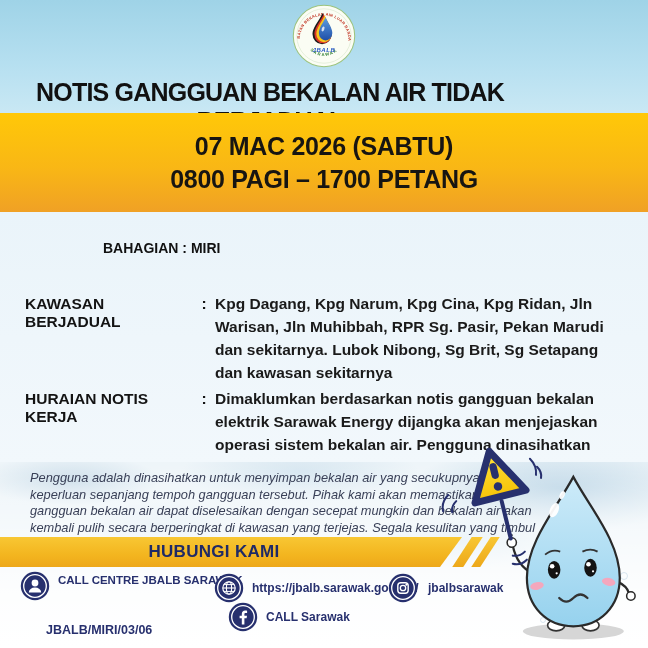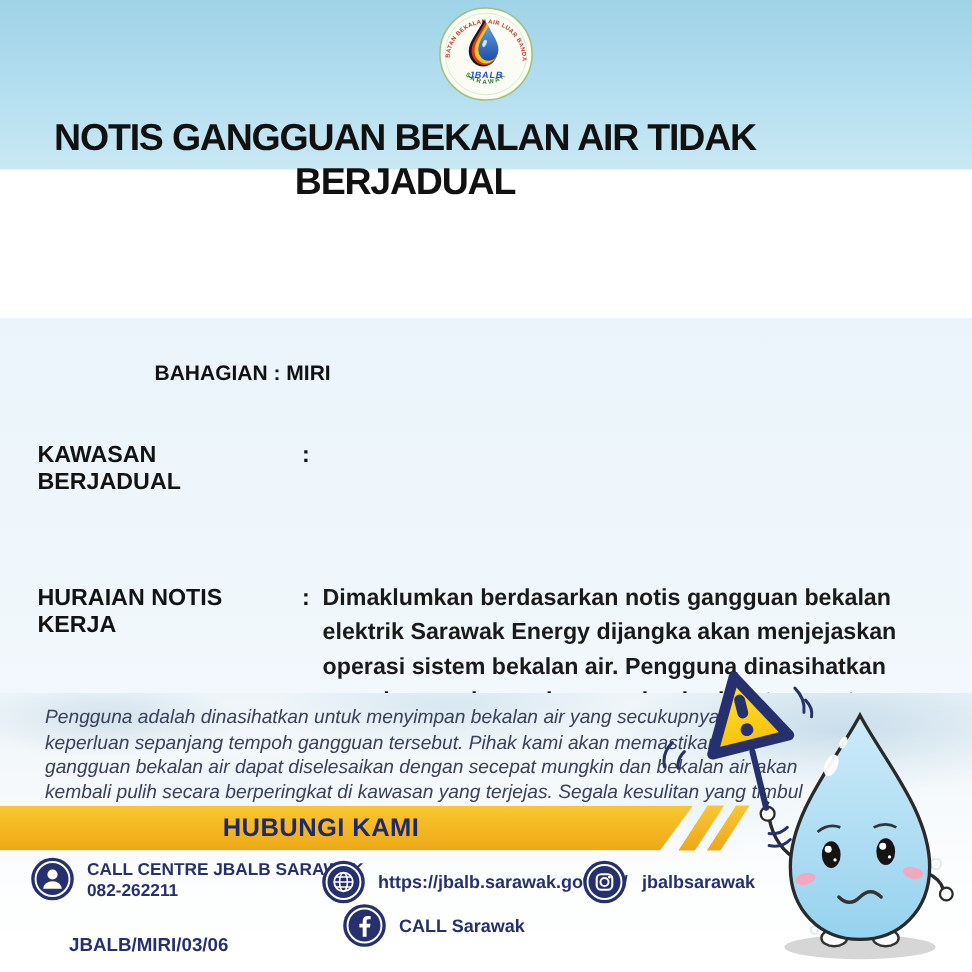--- a/index.html
+++ b/index.html
@@ -96,27 +96,32 @@
       <path d="M49.5,16 C43,29 35,37.5 35,47 a13.5,14.5 0 0 0 27,0 C62,37.5 56,29 49.5,16 Z" fill="#d8352a"></path>
       <path d="M51,18 C45.5,29.5 38,38 38,46.8 a12,13 0 0 0 24,0 C62,38 56.5,29.5 51,18 Z" fill="#f6c51d"></path>
       <path d="M52.5,21 C48,30 42,37.5 42,45.5 a10.5,11.5 0 0 0 21,0 C63,37.5 57,30 52.5,21 Z" fill="url(#bluedrop)"></path>
       <ellipse cx="48.5" cy="39" rx="2" ry="4" fill="#ffffff" opacity="0.8" transform="rotate(20 48.5 39)"></ellipse>
     </g>
     <text x="50" y="75.5" text-anchor="middle" font-size="9.5" font-weight="bold" font-style="italic" fill="#2456c4" letter-spacing="0.8">JBALB</text>
   </svg>
 
   <div class="main-title">NOTIS GANGGUAN BEKALAN AIR TIDAK BERJADUAL</div>
 
+  <div class="date-banner">
+    <div class="date-line">07 MAC 2026 (SABTU)</div>
+    <div class="time-line">0800 PAGI – 1700 PETANG</div>
+  </div>
 
   <div class="info-bg"></div>
   <div class="loc-bahagian">BAHAGIAN : MIRI</div>
 
   <div class="detail-row kawasan">
     <div class="detail-label">KAWASAN BERJADUAL</div>
     <div class="detail-colon">:</div>
+    <div class="detail-value">Kpg Dagang, Kpg Narum, Kpg Cina, Kpg Ridan, Jln Warisan, Jln Muhibbah, RPR Sg. Pasir, Pekan Marudi dan sekitarnya. Lubok Nibong, Sg Brit, Sg Setapang dan kawasan sekitarnya</div>
   </div>
 
   <div class="detail-row huraian">
     <div class="detail-label">HURAIAN NOTIS KERJA</div>
     <div class="detail-colon">:</div>
     <div class="detail-value">Dimaklumkan berdasarkan notis gangguan bekalan elektrik Sarawak Energy dijangka akan menjejaskan operasi sistem bekalan air. Pengguna dinasihatkan menyimpan air secukupnya dan berjimat cermat.</div>
   </div>
 
   <div class="water-bg">
     <div class="bubble" style="left:555px;top:118px;width:7px;height:7px;"></div>
@@ -135,21 +140,20 @@
   <div class="band-stripe stripe2"></div>
 
   <svg class="cicon" style="left:20px;top:571px;" viewBox="0 0 30 30">
     <circle cx="15" cy="15" r="14.2" fill="#27306e"></circle>
     <circle cx="15" cy="15" r="11.3" fill="none" stroke="#ffffff" stroke-width="1.3"></circle>
     <circle cx="15" cy="12" r="3.4" fill="#ffffff"></circle>
     <path d="M8.8,21.5 a6.2,5 0 0 1 12.4,0 Z" fill="#ffffff"></path>
   </svg>
   <div class="ctext two-line" style="left:58px;top:573px;">
     <div>CALL CENTRE JBALB SARAWAK</div>
-    <div>082-262211</div>
   </div>
 
   <svg class="cicon" style="left:214px;top:573px;" viewBox="0 0 30 30">
     <circle cx="15" cy="15" r="14.2" fill="#27306e"></circle>
     <circle cx="15" cy="15" r="11.3" fill="none" stroke="#ffffff" stroke-width="1.3"></circle>
     <circle cx="15" cy="15" r="6.2" fill="none" stroke="#ffffff" stroke-width="1.2"></circle>
     <ellipse cx="15" cy="15" rx="2.6" ry="6.2" fill="none" stroke="#ffffff" stroke-width="1.1"></ellipse>
     <line x1="8.8" y1="15" x2="21.2" y2="15" stroke="#ffffff" stroke-width="1.1"></line>
     <line x1="9.8" y1="11.6" x2="20.2" y2="11.6" stroke="#ffffff" stroke-width="1"></line>
     <line x1="9.8" y1="18.4" x2="20.2" y2="18.4" stroke="#ffffff" stroke-width="1"></line>

